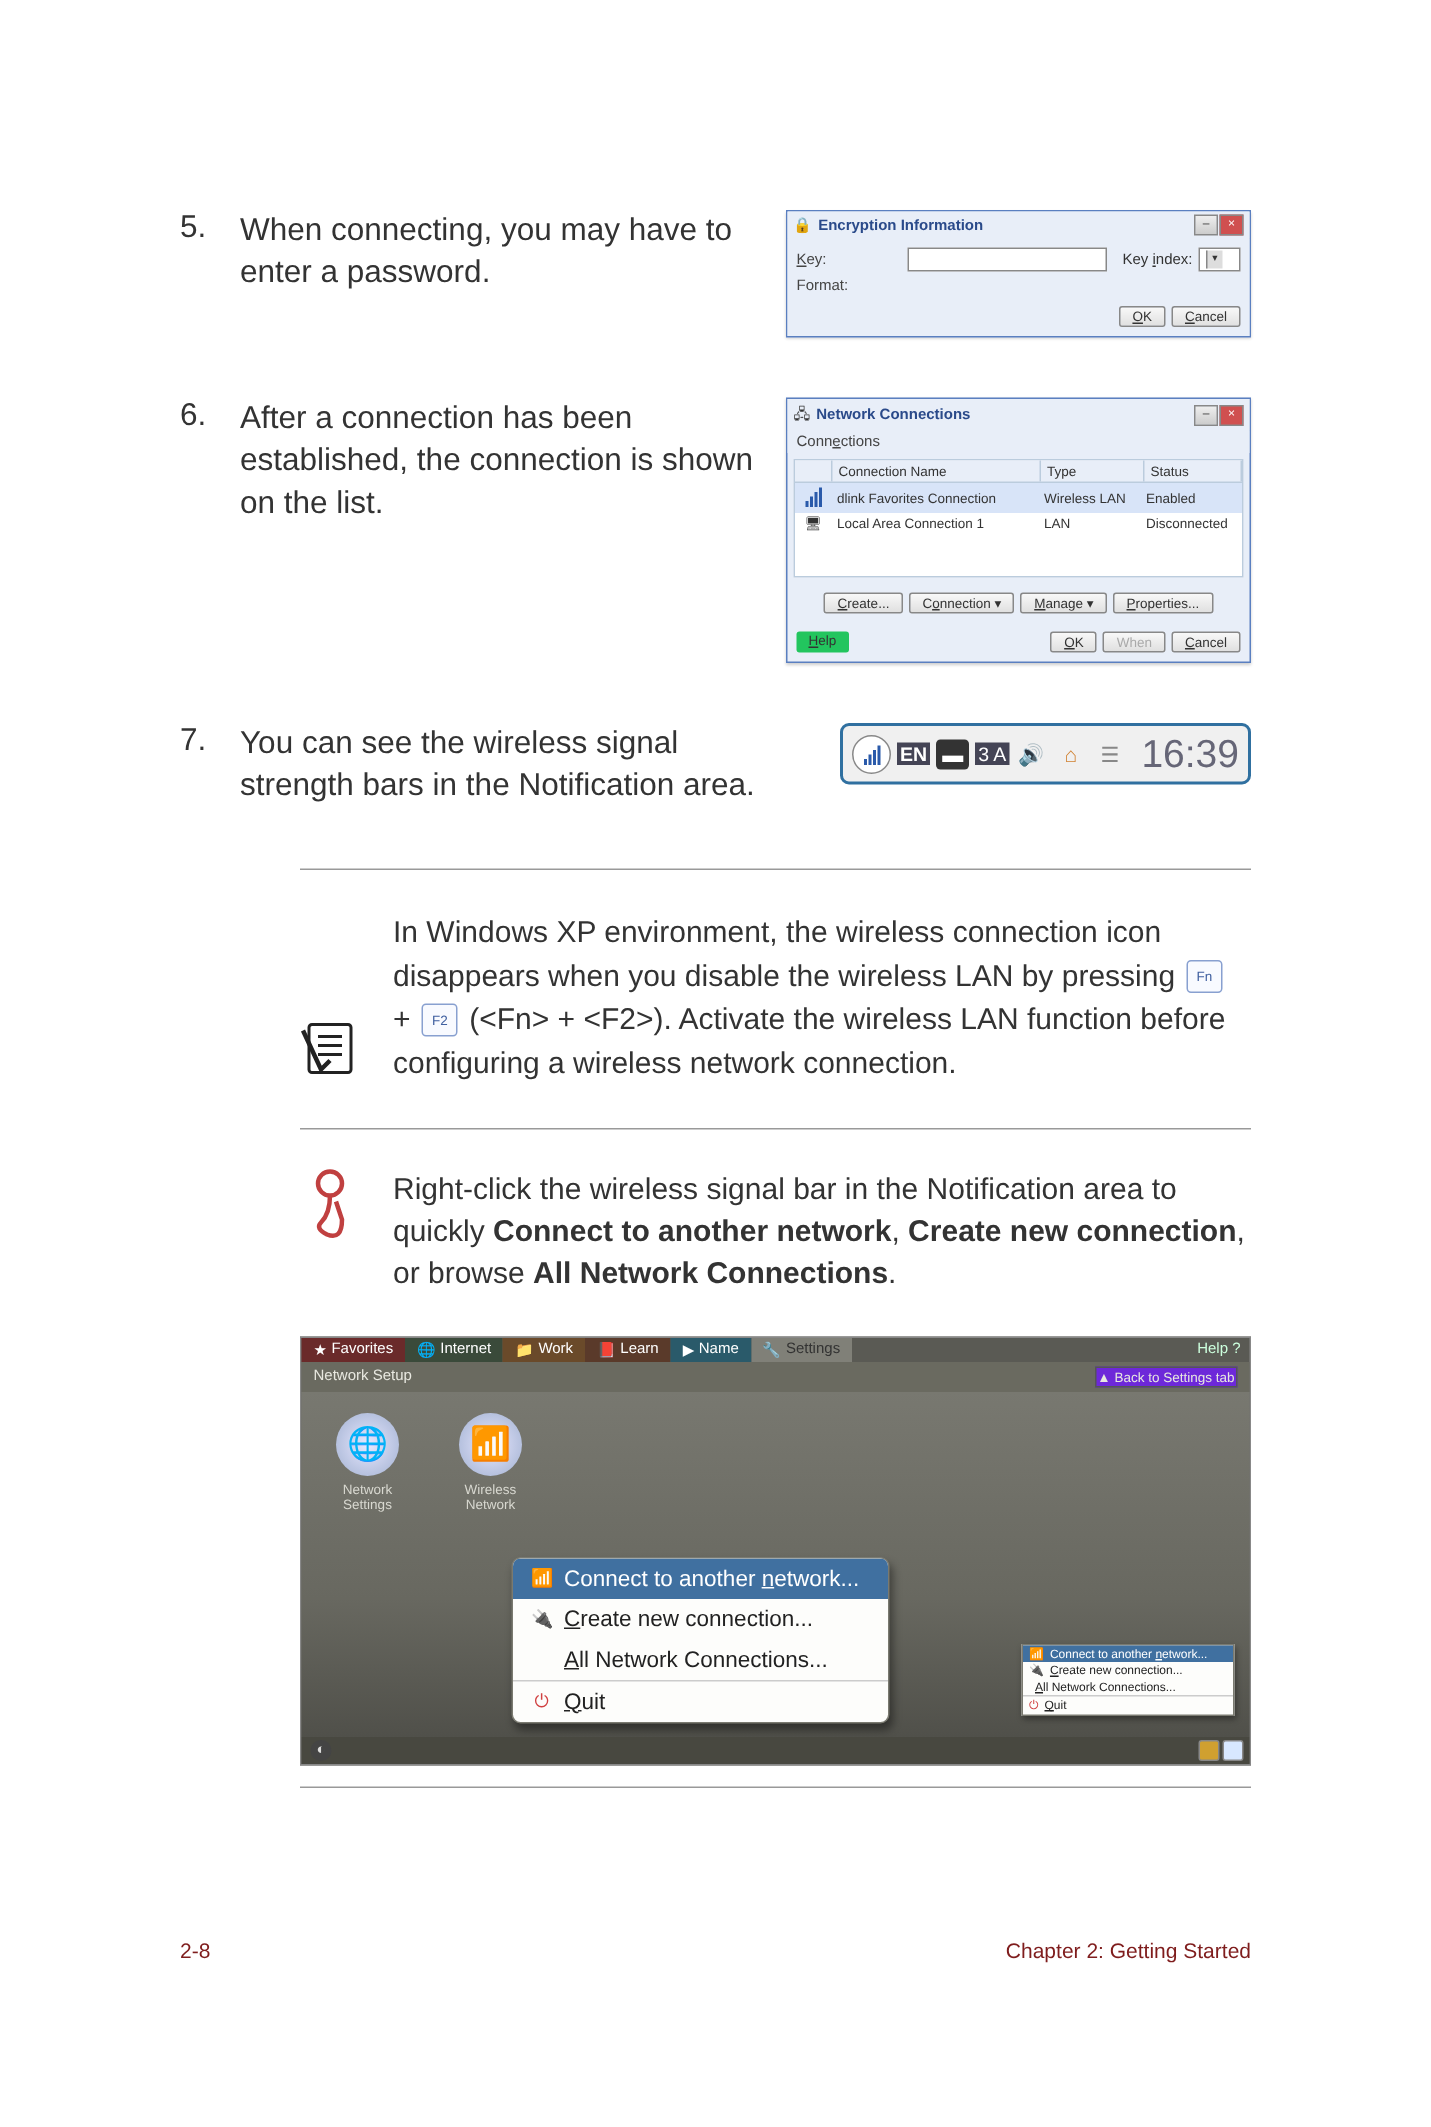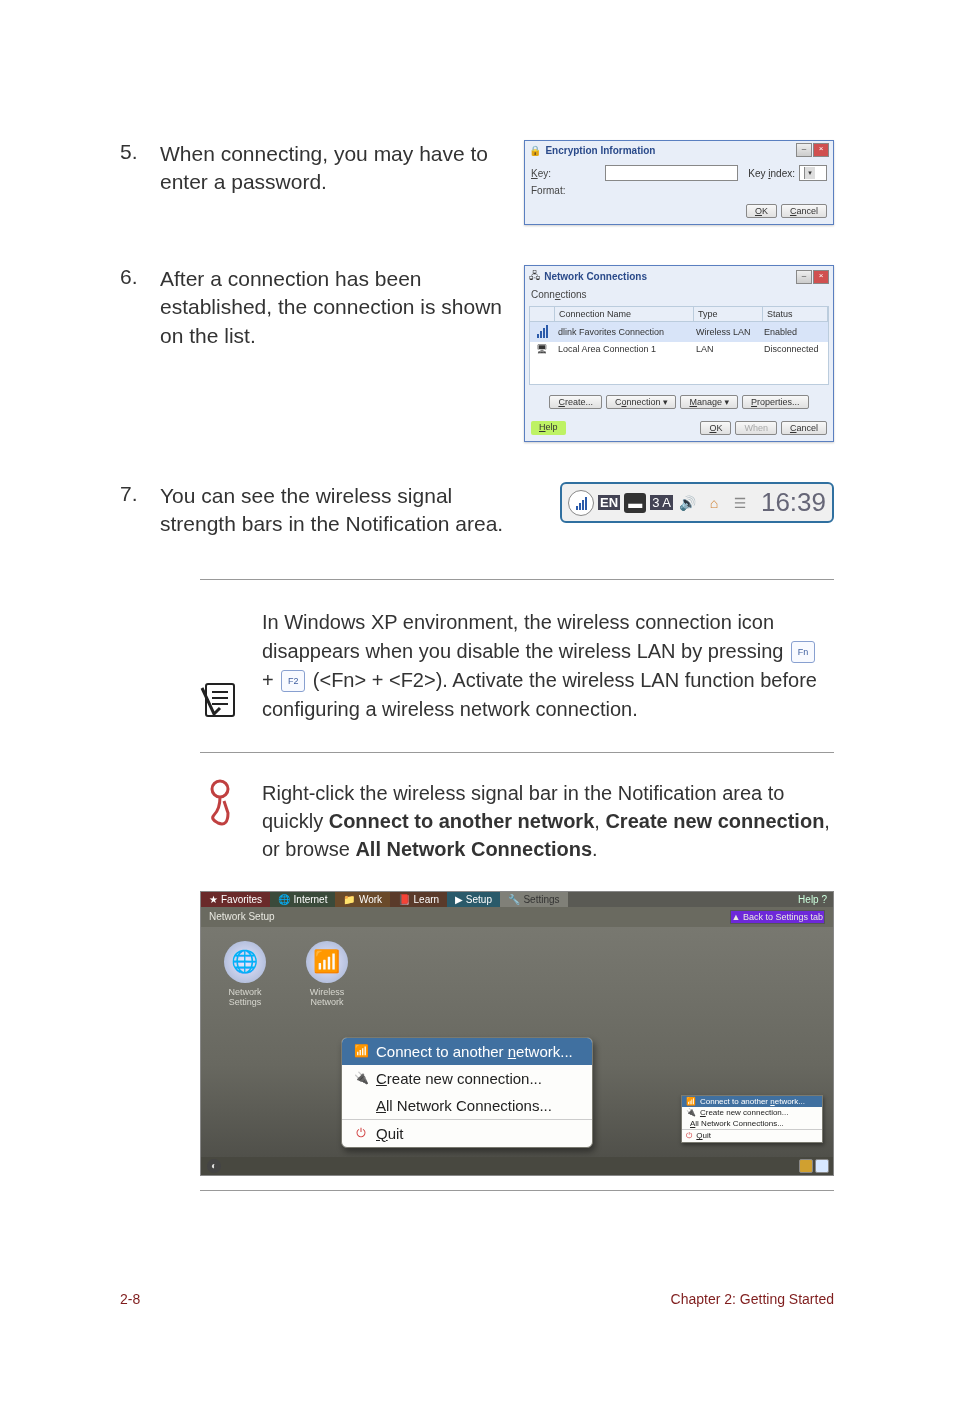--- a/index.html
+++ b/index.html
@@ -534,21 +534,21 @@
           </div>
           <div style="height:28px"></div>
         </div>
         <div class="conn-btn-row">
           <span class="xp-btn"><span class="u">C</span>reate...</span>
           <span class="xp-btn">C<span class="u">o</span>nnection ▾</span>
           <span class="xp-btn"><span class="u">M</span>anage ▾</span>
           <span class="xp-btn"><span class="u">P</span>roperties...</span>
         </div>
         <div class="conn-footer">
-          <span class="xp-btn" style="background:#bef264;border:none"><span class="u">H</span>elp</span>
+          <span class="xp-btn" style="background:#22c55e;border:none"><span class="u">H</span>elp</span>
           <div style="display:flex;gap:4px">
             <span class="xp-btn"><span class="u">O</span>K</span>
             <span class="xp-btn" style="color:#aaa">When</span>
             <span class="xp-btn"><span class="u">C</span>ancel</span>
           </div>
         </div>
       </div>
     </div>
   </div>
 
@@ -617,21 +617,21 @@
       <div class="tab wrk">
           <span>📁</span>
           <span>Work</span>
         </div>
       <div class="tab lrn">
           <span>📕</span>
           <span>Learn</span>
         </div>
       <div class="tab ply">
           <span>▶</span>
-          <span>Setup</span>
+          <span>Name</span>
         </div>
       <div class="tab set">
           <span>🔧</span>
           <span>Settings</span>
         </div>
       <div class="help">Help ?</div>
     </div>
     <div class="launcher-sub">
       <span>Network Setup</span>
       <span class="back-btn"><span>▲</span> <span>Back to Settings tab</span></span>

